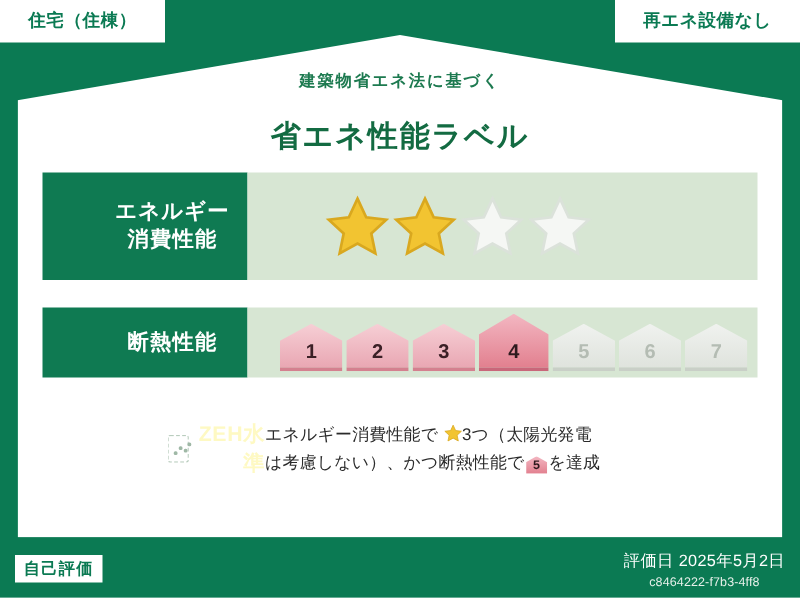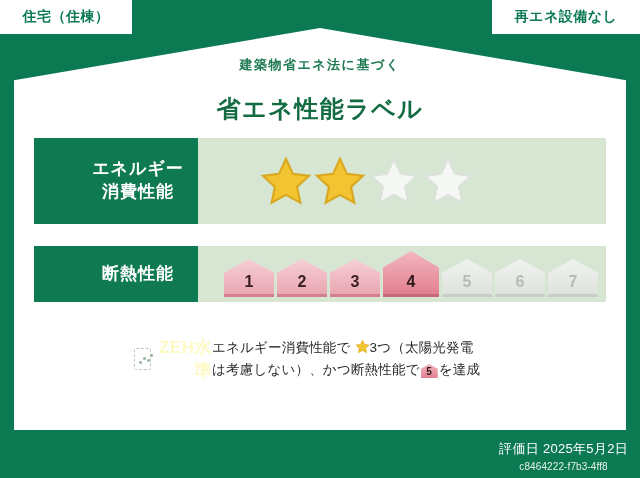--- a/index.html
+++ b/index.html
@@ -180,20 +180,21 @@
         </svg><span>3つ（太陽光発電</span>
       </div>
       <div>
         <span>は考慮しない）、かつ断熱性能で</span><span class="inline-chip">5</span><span>を達成</span>
       </div>
     </div>
   </div>
 
   <div id="footer">
     <div id="footer-left">
+      <span id="self-eval-badge">自己評価</span>
     </div>
     <div id="footer-right">
       <div id="eval-date">評価日 2025年5月2日</div>
       <div id="doc-id">c8464222-f7b3-4ff8</div>
     </div>
   </div>
 
 </div>
 
 </body></html>

